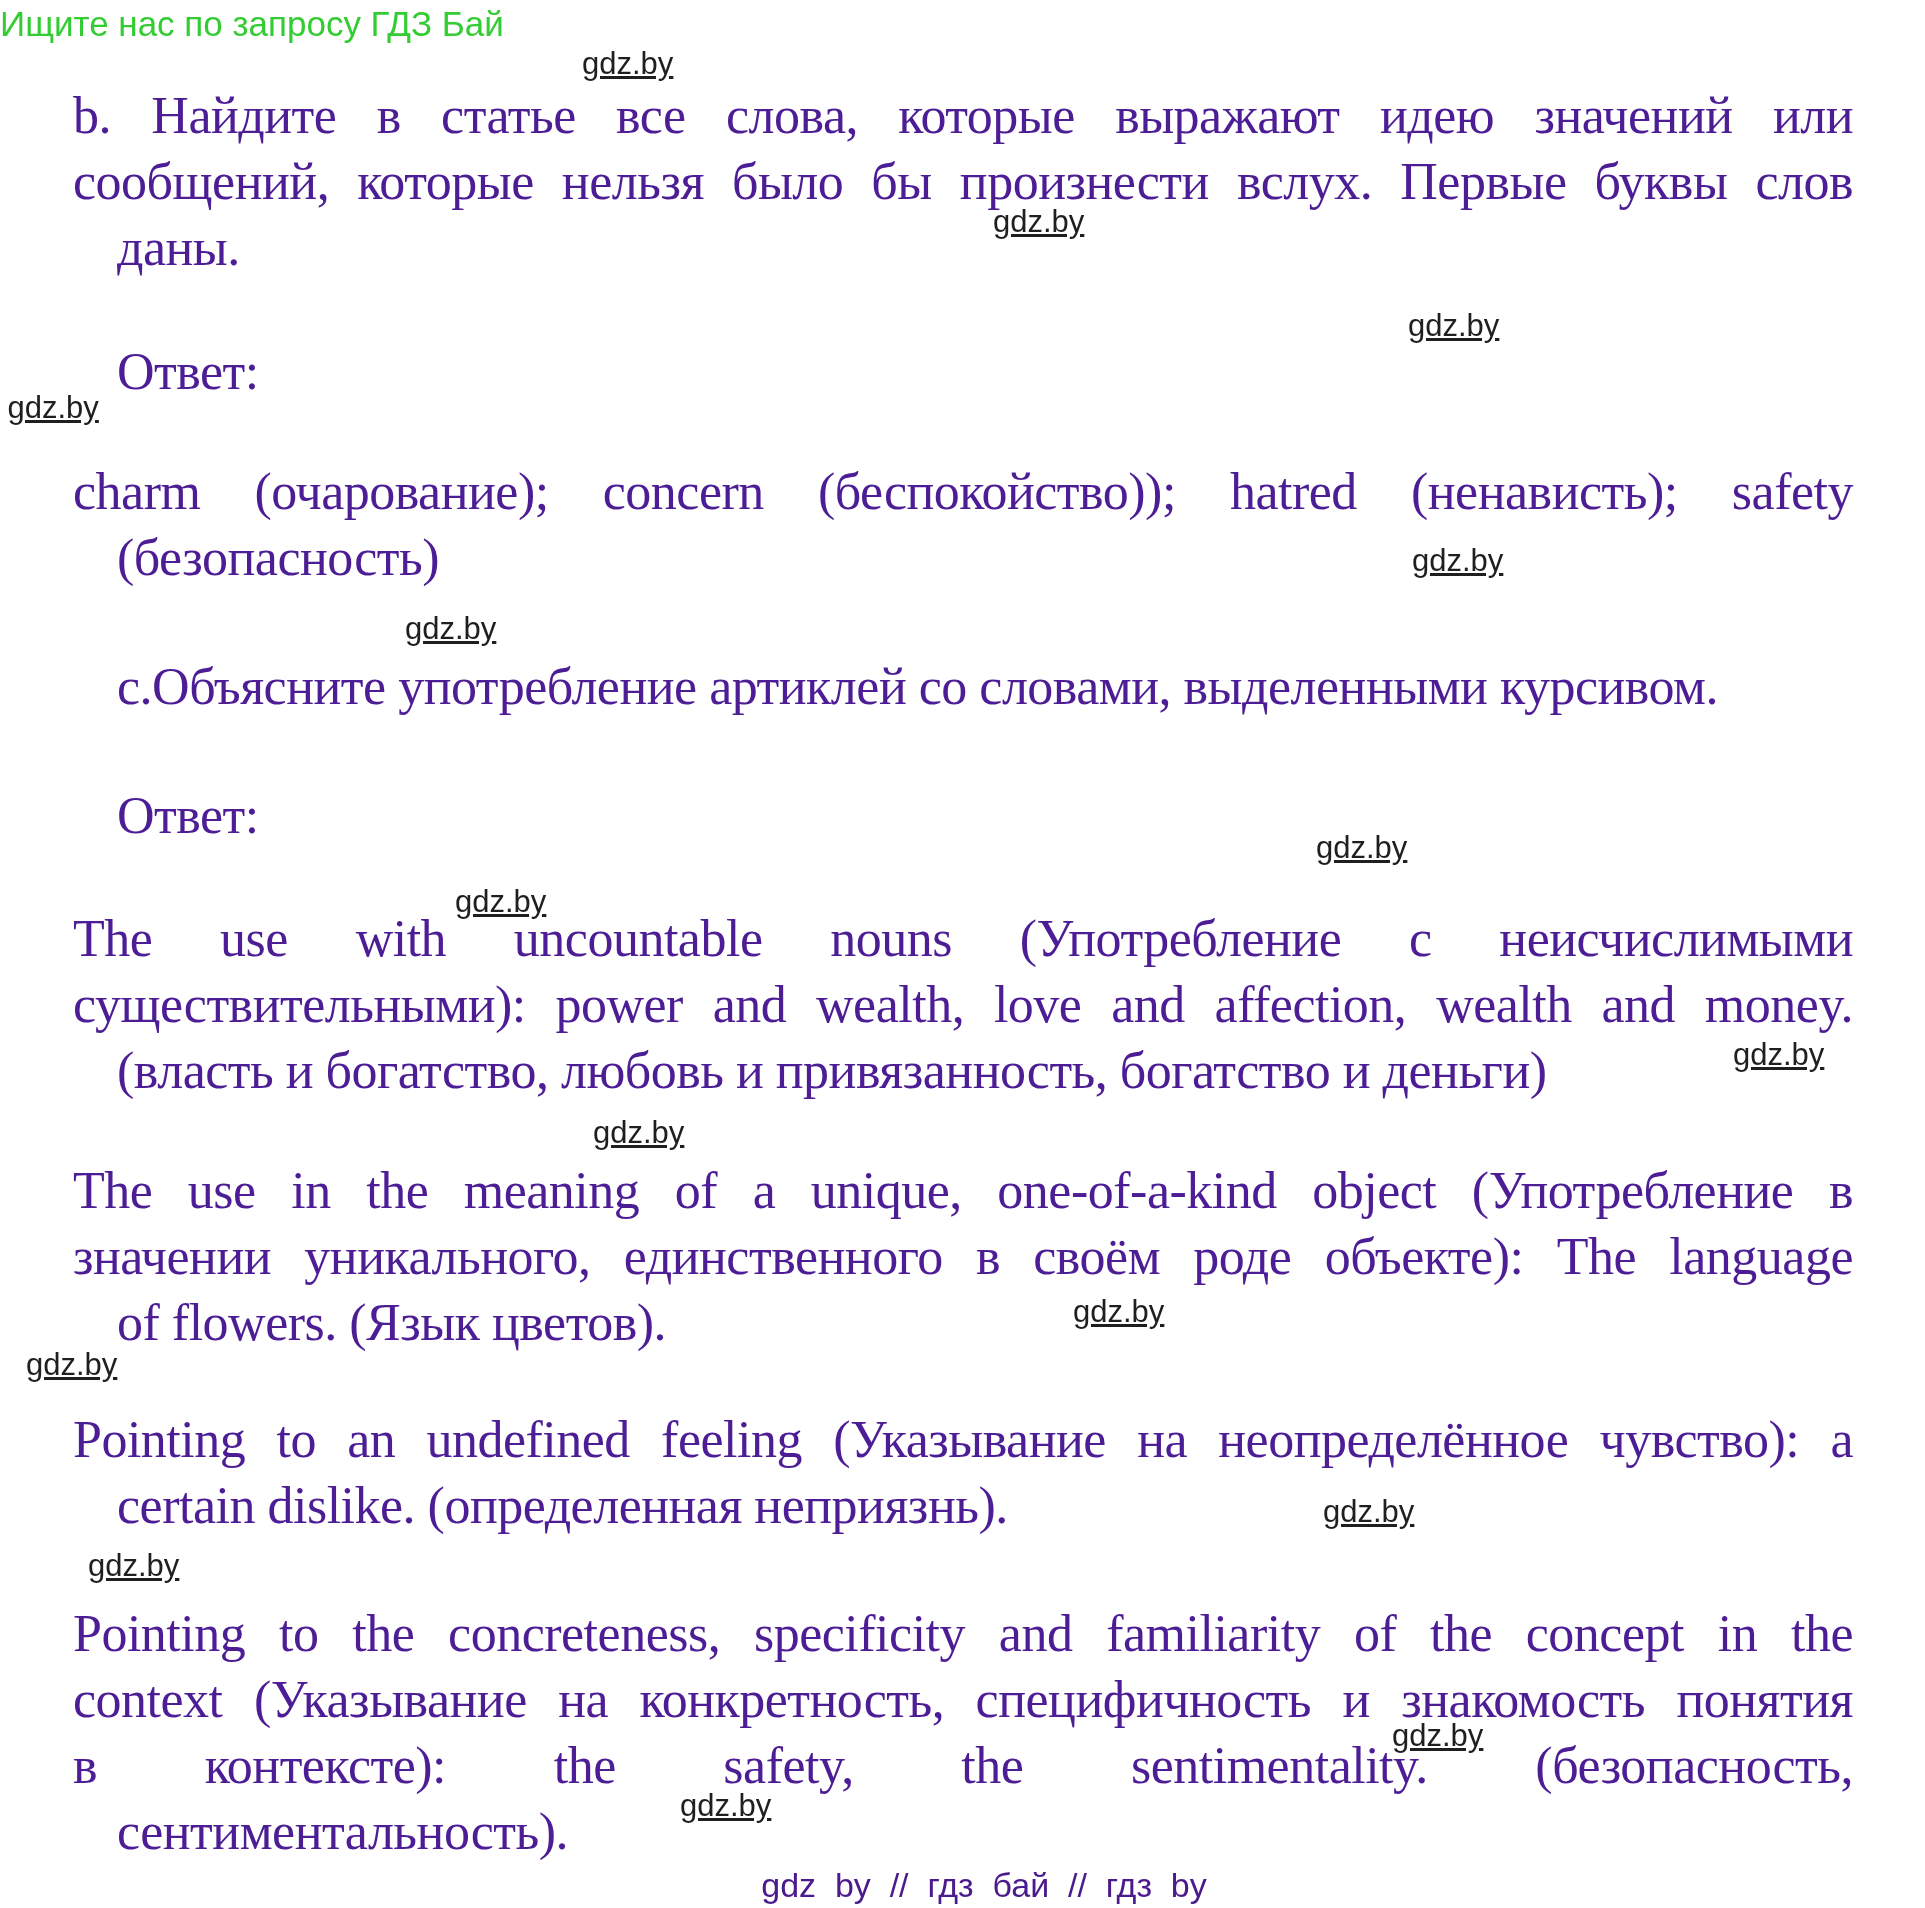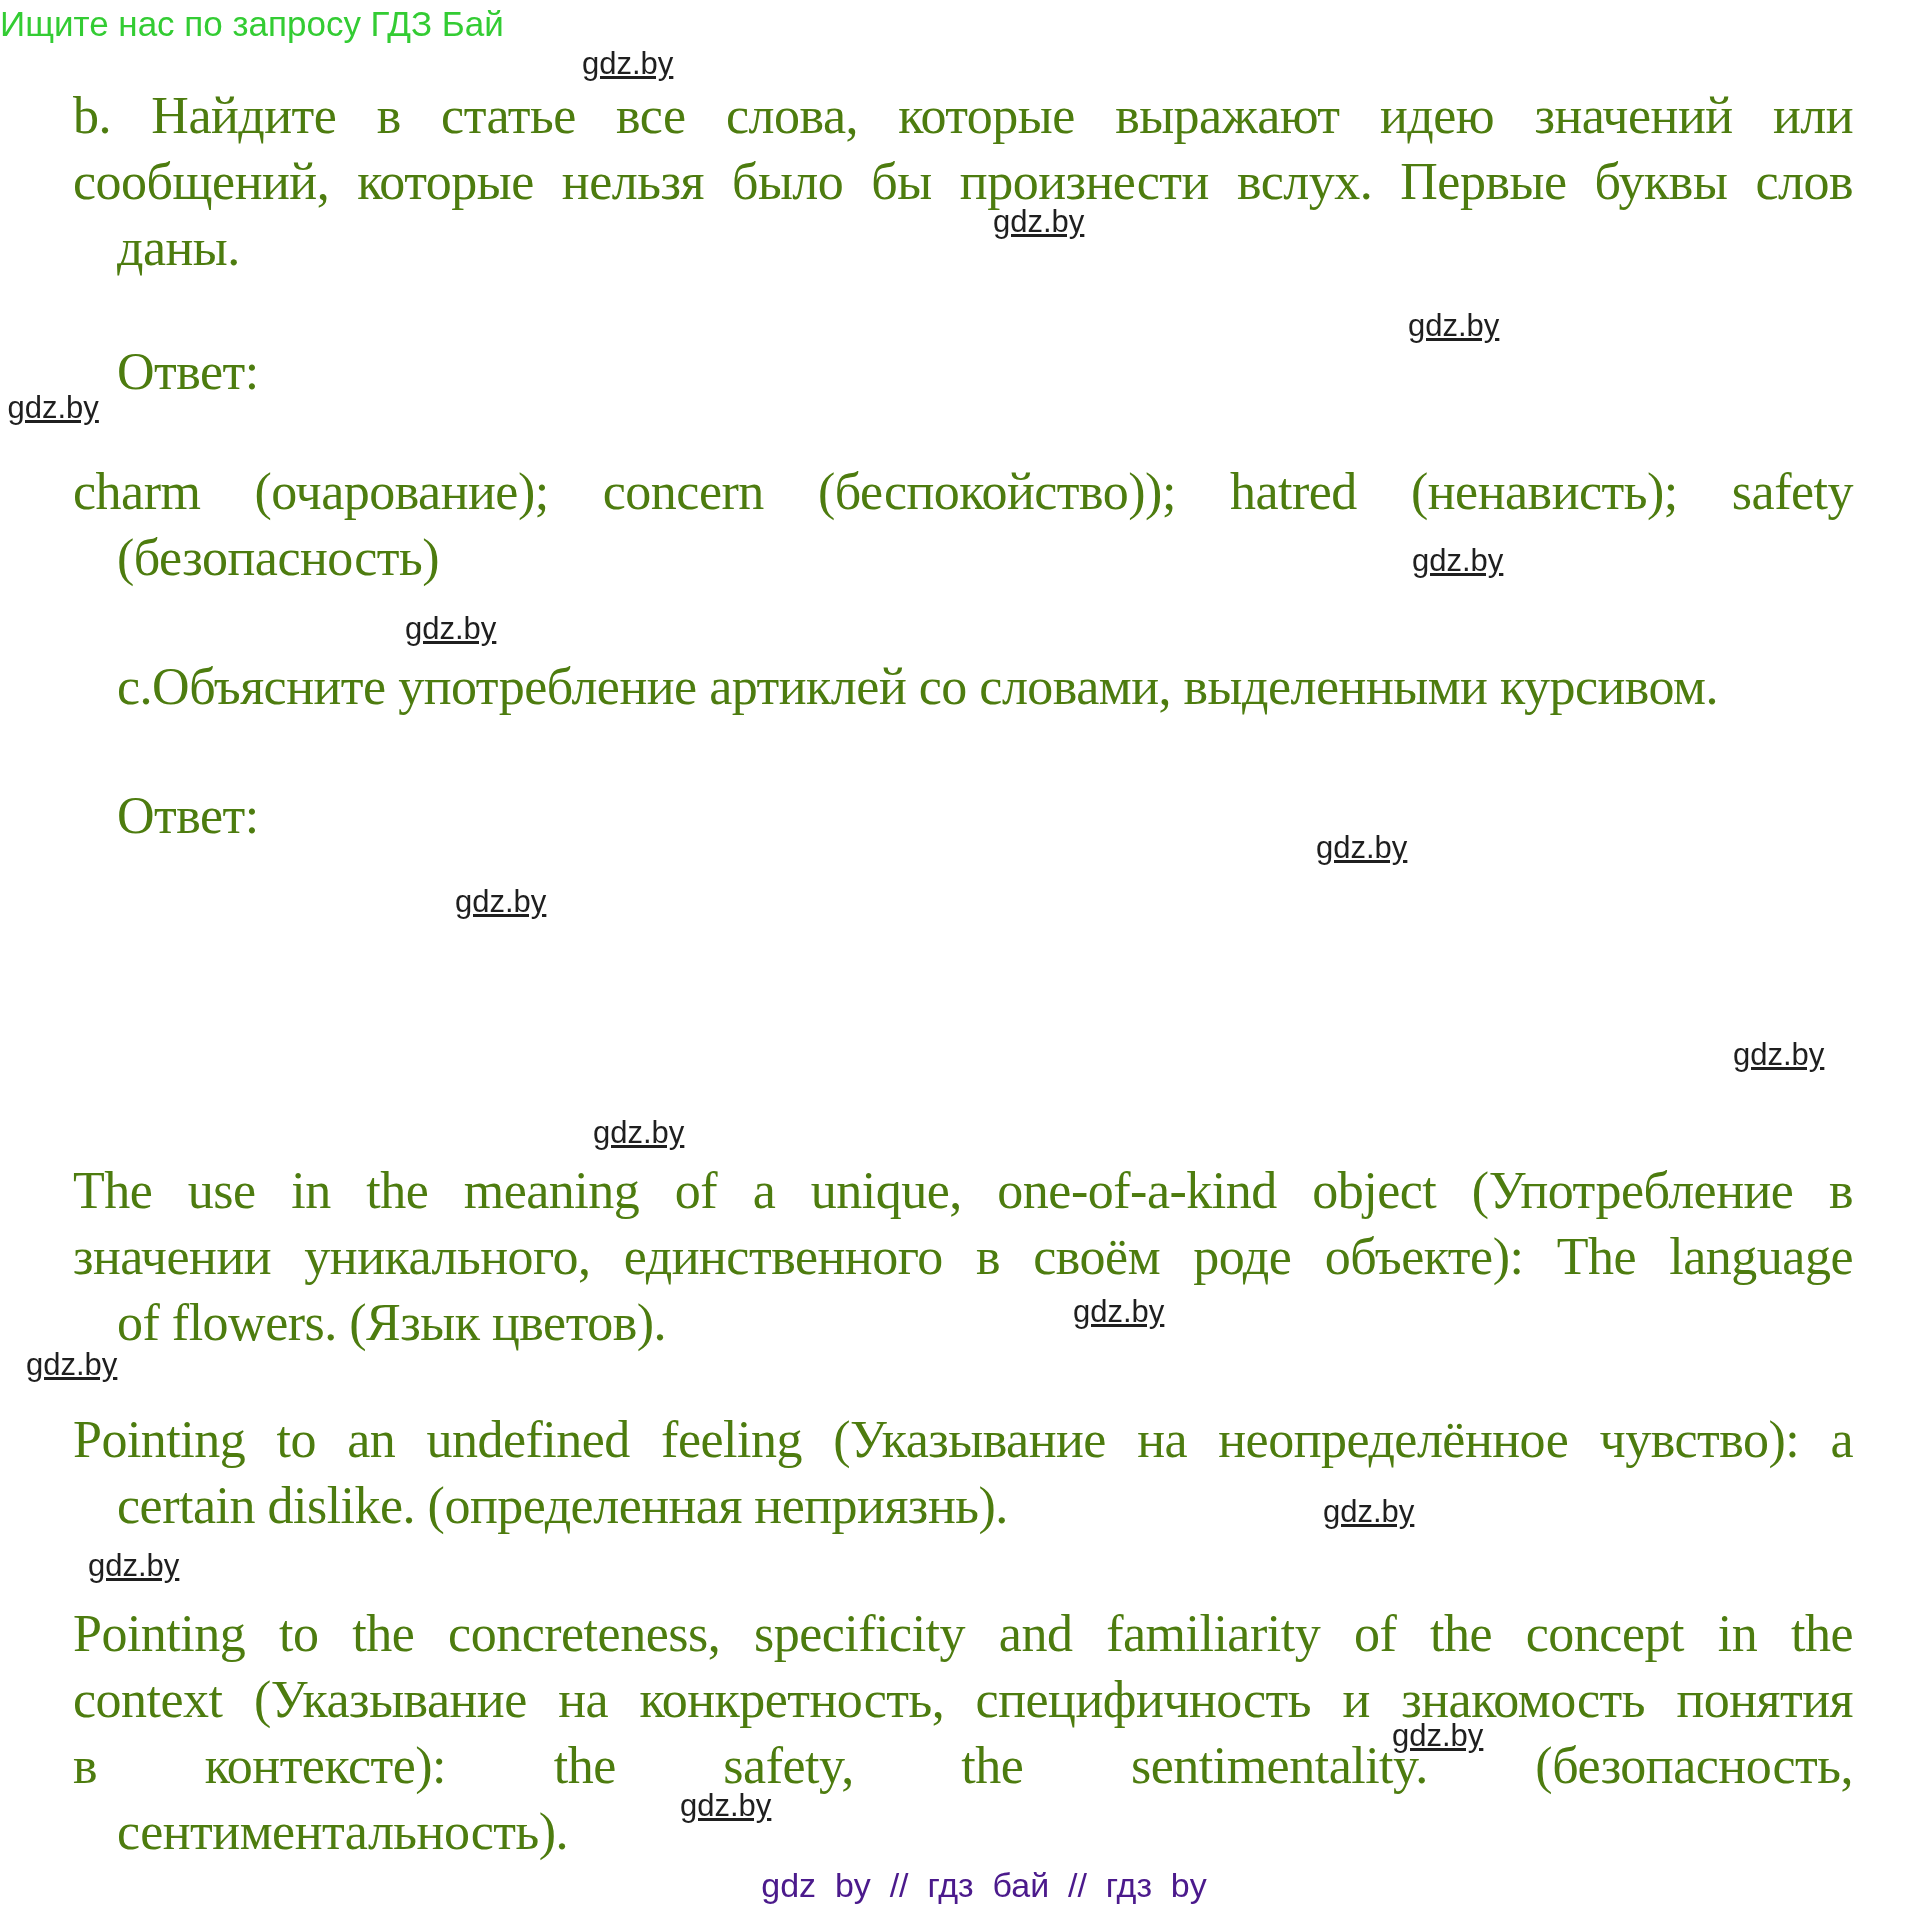--- a/index.html
+++ b/index.html
@@ -15,21 +15,21 @@
   .banner {
     position: absolute; top: 3.8px; left: 0; width: 100%;
     text-align: left;
     font-family: Liberation Sans, sans-serif;
     font-size: 35px; line-height: 40px;
     color: #33cc33;
   }
 
   .block {
     position: absolute; left: 73px; width: 1780px;
-    color: #4d7c0f;
+    color: #4c1d95;
     font-size: 52px; line-height: 66px;
     letter-spacing: -0.5px;
   }
   .line { text-align: justify; text-align-last: justify; }
   .line.last { text-align-last: auto; margin-left: 44px; }
 
   .wm {
     position: absolute;
     font-family: "Liberation Sans", sans-serif;
     font-size: 31px; line-height: 34px;
@@ -71,20 +71,25 @@
   </div>
 
   <div class="block" style="top:654px">
     <div class="line last">с.Объясните употребление артиклей со словами, выделенными курсивом.</div>
   </div>
 
   <div class="block" style="top:783px">
     <div class="line last">Ответ:</div>
   </div>
 
+  <div class="block" style="top:906px">
+    <div class="line">The use with uncountable nouns (Употребление с неисчислимыми</div>
+    <div class="line">существительными): power and wealth, love and affection, wealth and money.</div>
+    <div class="line last">(власть и богатство, любовь и привязанность, богатство и деньги)</div>
+  </div>
 
   <div class="block" style="top:1158px">
     <div class="line">The use in the meaning of a unique, one-of-a-kind object (Употребление в</div>
     <div class="line">значении уникального, единственного в своём роде объекте): The language</div>
     <div class="line last">of flowers. (Язык цветов).</div>
   </div>
 
   <div class="block" style="top:1407px">
     <div class="line">Pointing to an undefined feeling (Указывание на неопределённое чувство): a</div>
     <div class="line last">certain dislike. (определенная неприязнь).</div>

